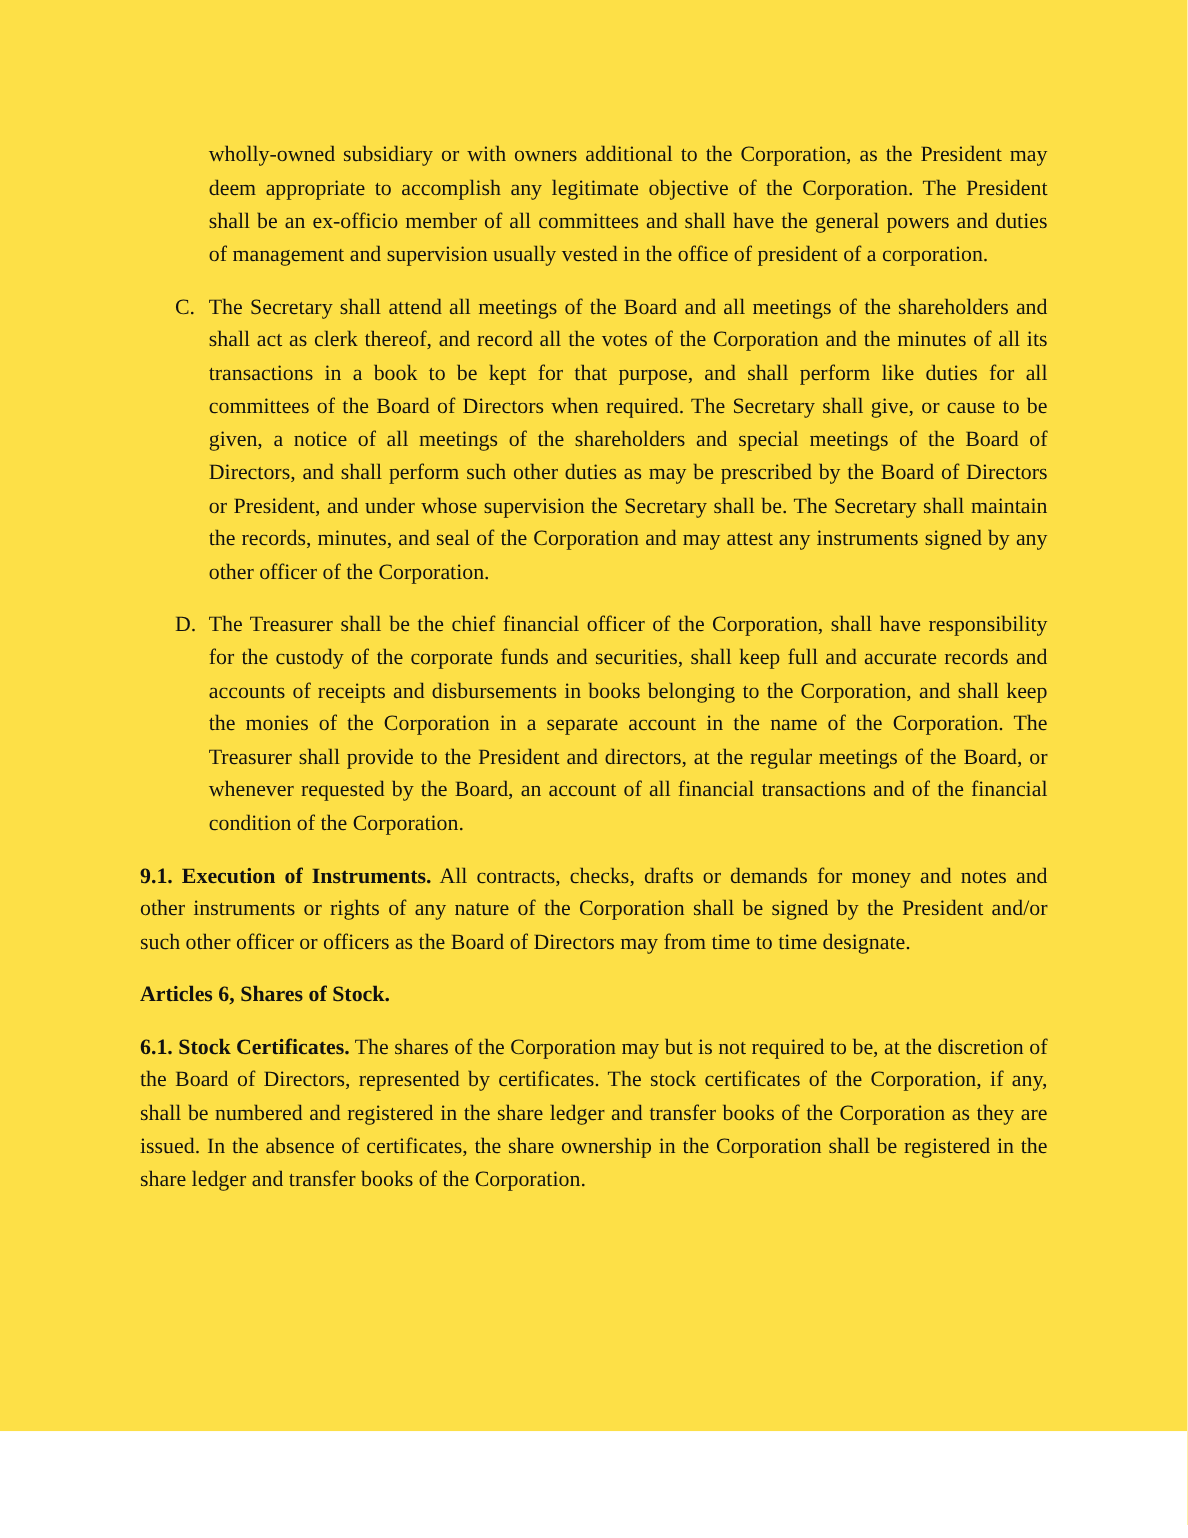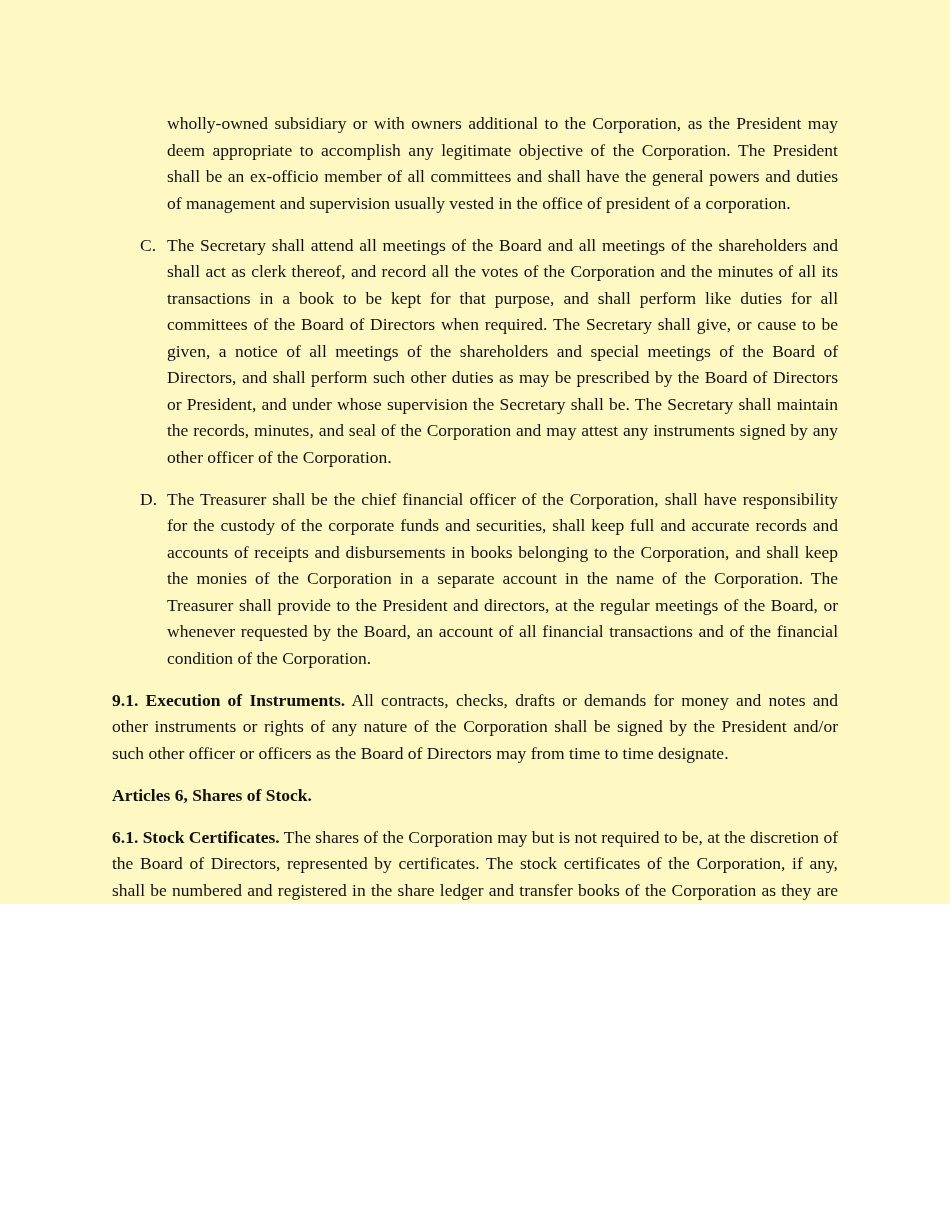--- a/index.html
+++ b/index.html
@@ -3,22 +3,22 @@
 <meta charset="utf-8">
 <style>
   html, body {
     margin: 0;
     padding: 0;
     background: #ffffff;
   }
   .page {
     position: relative;
     width: 950px;
-    height: 904px;
-    background: #fef9c3;
+    height: 1145px;
+    background: #fde047;
     overflow: hidden;
     font-family: "Liberation Serif", "DejaVu Serif", serif;
     color: #111111;
   }
   .content {
     position: absolute;
     top: 110px;
     left: 112px;
     width: 726px;
   }

